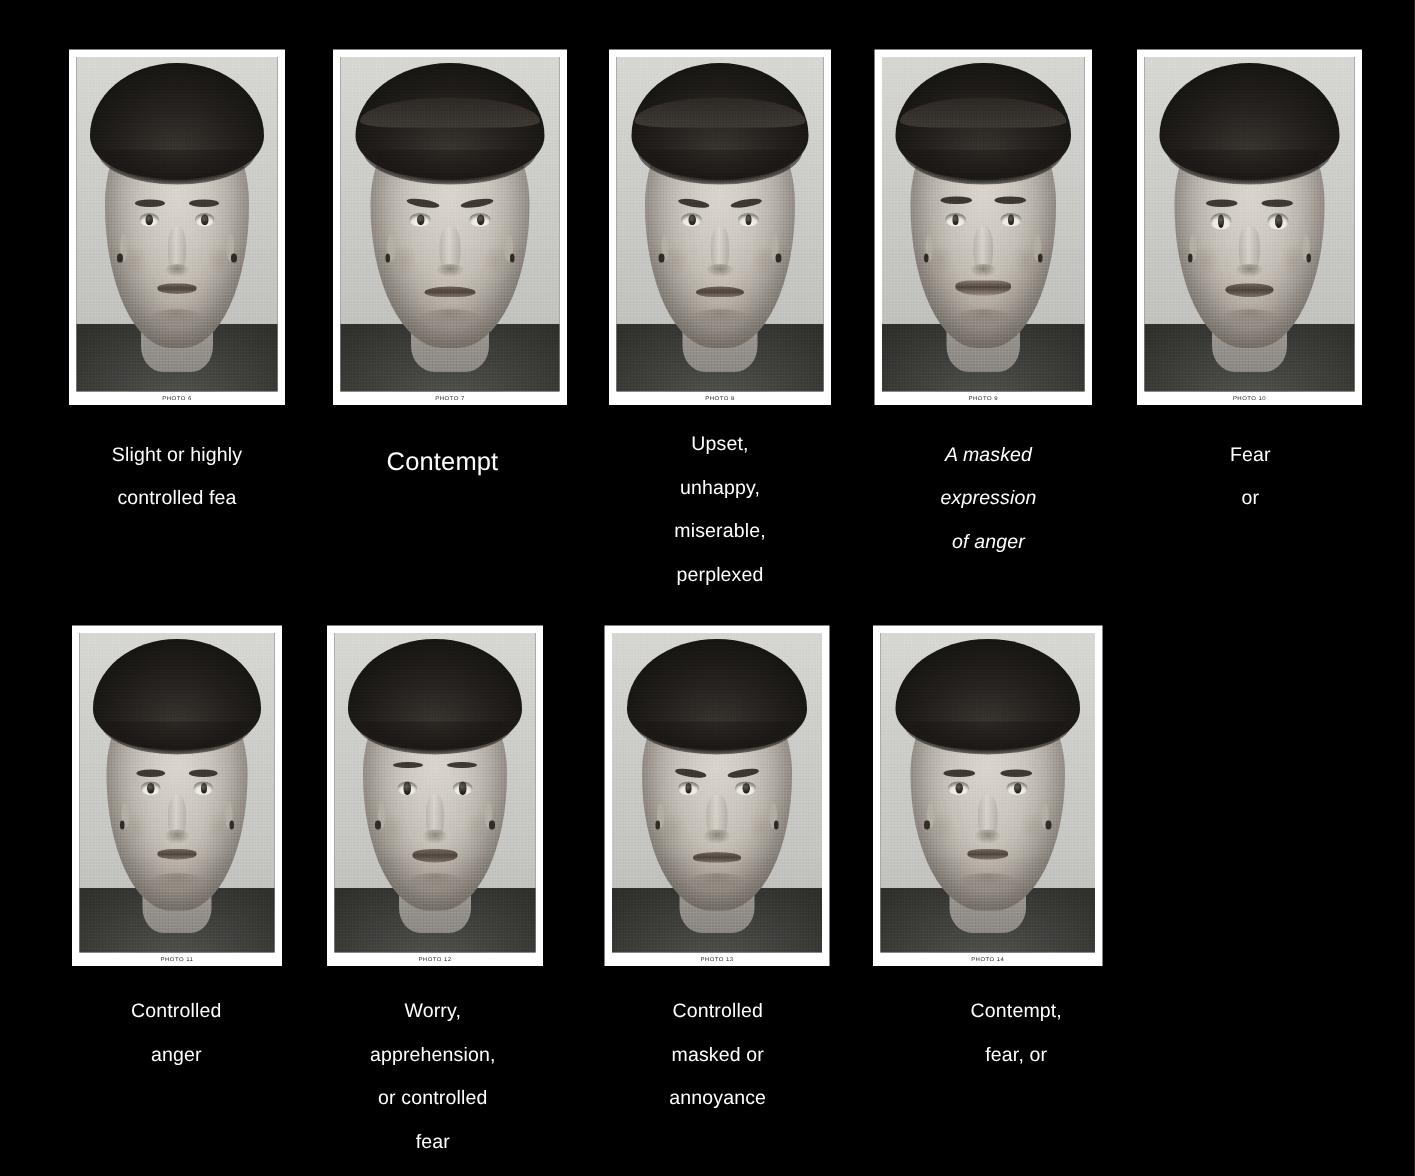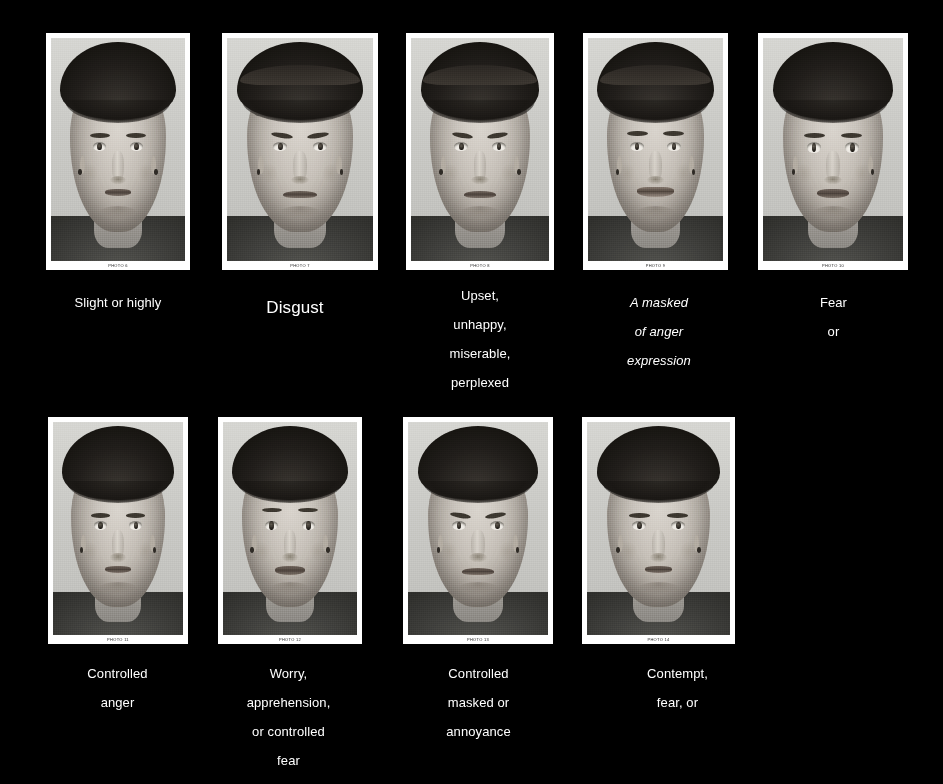--- a/index.html
+++ b/index.html
@@ -283,20 +283,21 @@
             </div>
             <div class="hair"></div>
             <div class="grain"></div>
           </div>
         </div>
         <div class="photo-label">PHOTO 6</div>
       </div>
     </div>
     <div class="caption" style="left: 46px; top: 288px; width: 144px;">
       <div>Slight or highly</div>
+      <div>controlled fea</div>
     </div>
     <div class="panel" style="left: 222px; top: 33px; width: 156px;">
       <div class="photo-card">
         <div class="photo-frame" style="height: 223px;">
           <div class="face ex-frown">
             <div class="bg-wash"></div>
             <div class="shoulders"></div>
             <div class="neck"></div>
             <div class="head">
               <div class="cheek l"></div>
@@ -315,21 +316,21 @@
             </div>
             <div class="hair"></div>
             <div class="headband"></div>
             <div class="grain"></div>
           </div>
         </div>
         <div class="photo-label">PHOTO 7</div>
       </div>
     </div>
     <div class="caption big" style="left: 215px; top: 293px; width: 160px;">
-      <div>Disgust</div>
+      <div>Contempt</div>
     </div>
     <div class="panel" style="left: 406px; top: 33px; width: 148px;">
       <div class="photo-card">
         <div class="photo-frame" style="height: 223px;">
           <div class="face ex-frown">
             <div class="bg-wash"></div>
             <div class="shoulders"></div>
             <div class="neck"></div>
             <div class="head">
               <div class="cheek l"></div>
@@ -385,22 +386,22 @@
             <div class="hair"></div>
             <div class="headband"></div>
             <div class="grain"></div>
           </div>
         </div>
         <div class="photo-label">PHOTO 9</div>
       </div>
     </div>
     <div class="caption" style="left: 585px; top: 288px; width: 148px; font-style: italic;">
       <div>A masked</div>
+      <div>expression</div>
       <div>of anger</div>
-      <div>expression</div>
     </div>
     <div class="panel" style="left: 758px; top: 33px; width: 150px;">
       <div class="photo-card">
         <div class="photo-frame" style="height: 223px;">
           <div class="face ex-wide">
             <div class="bg-wash"></div>
             <div class="shoulders"></div>
             <div class="neck"></div>
             <div class="head">
               <div class="cheek l"></div>

